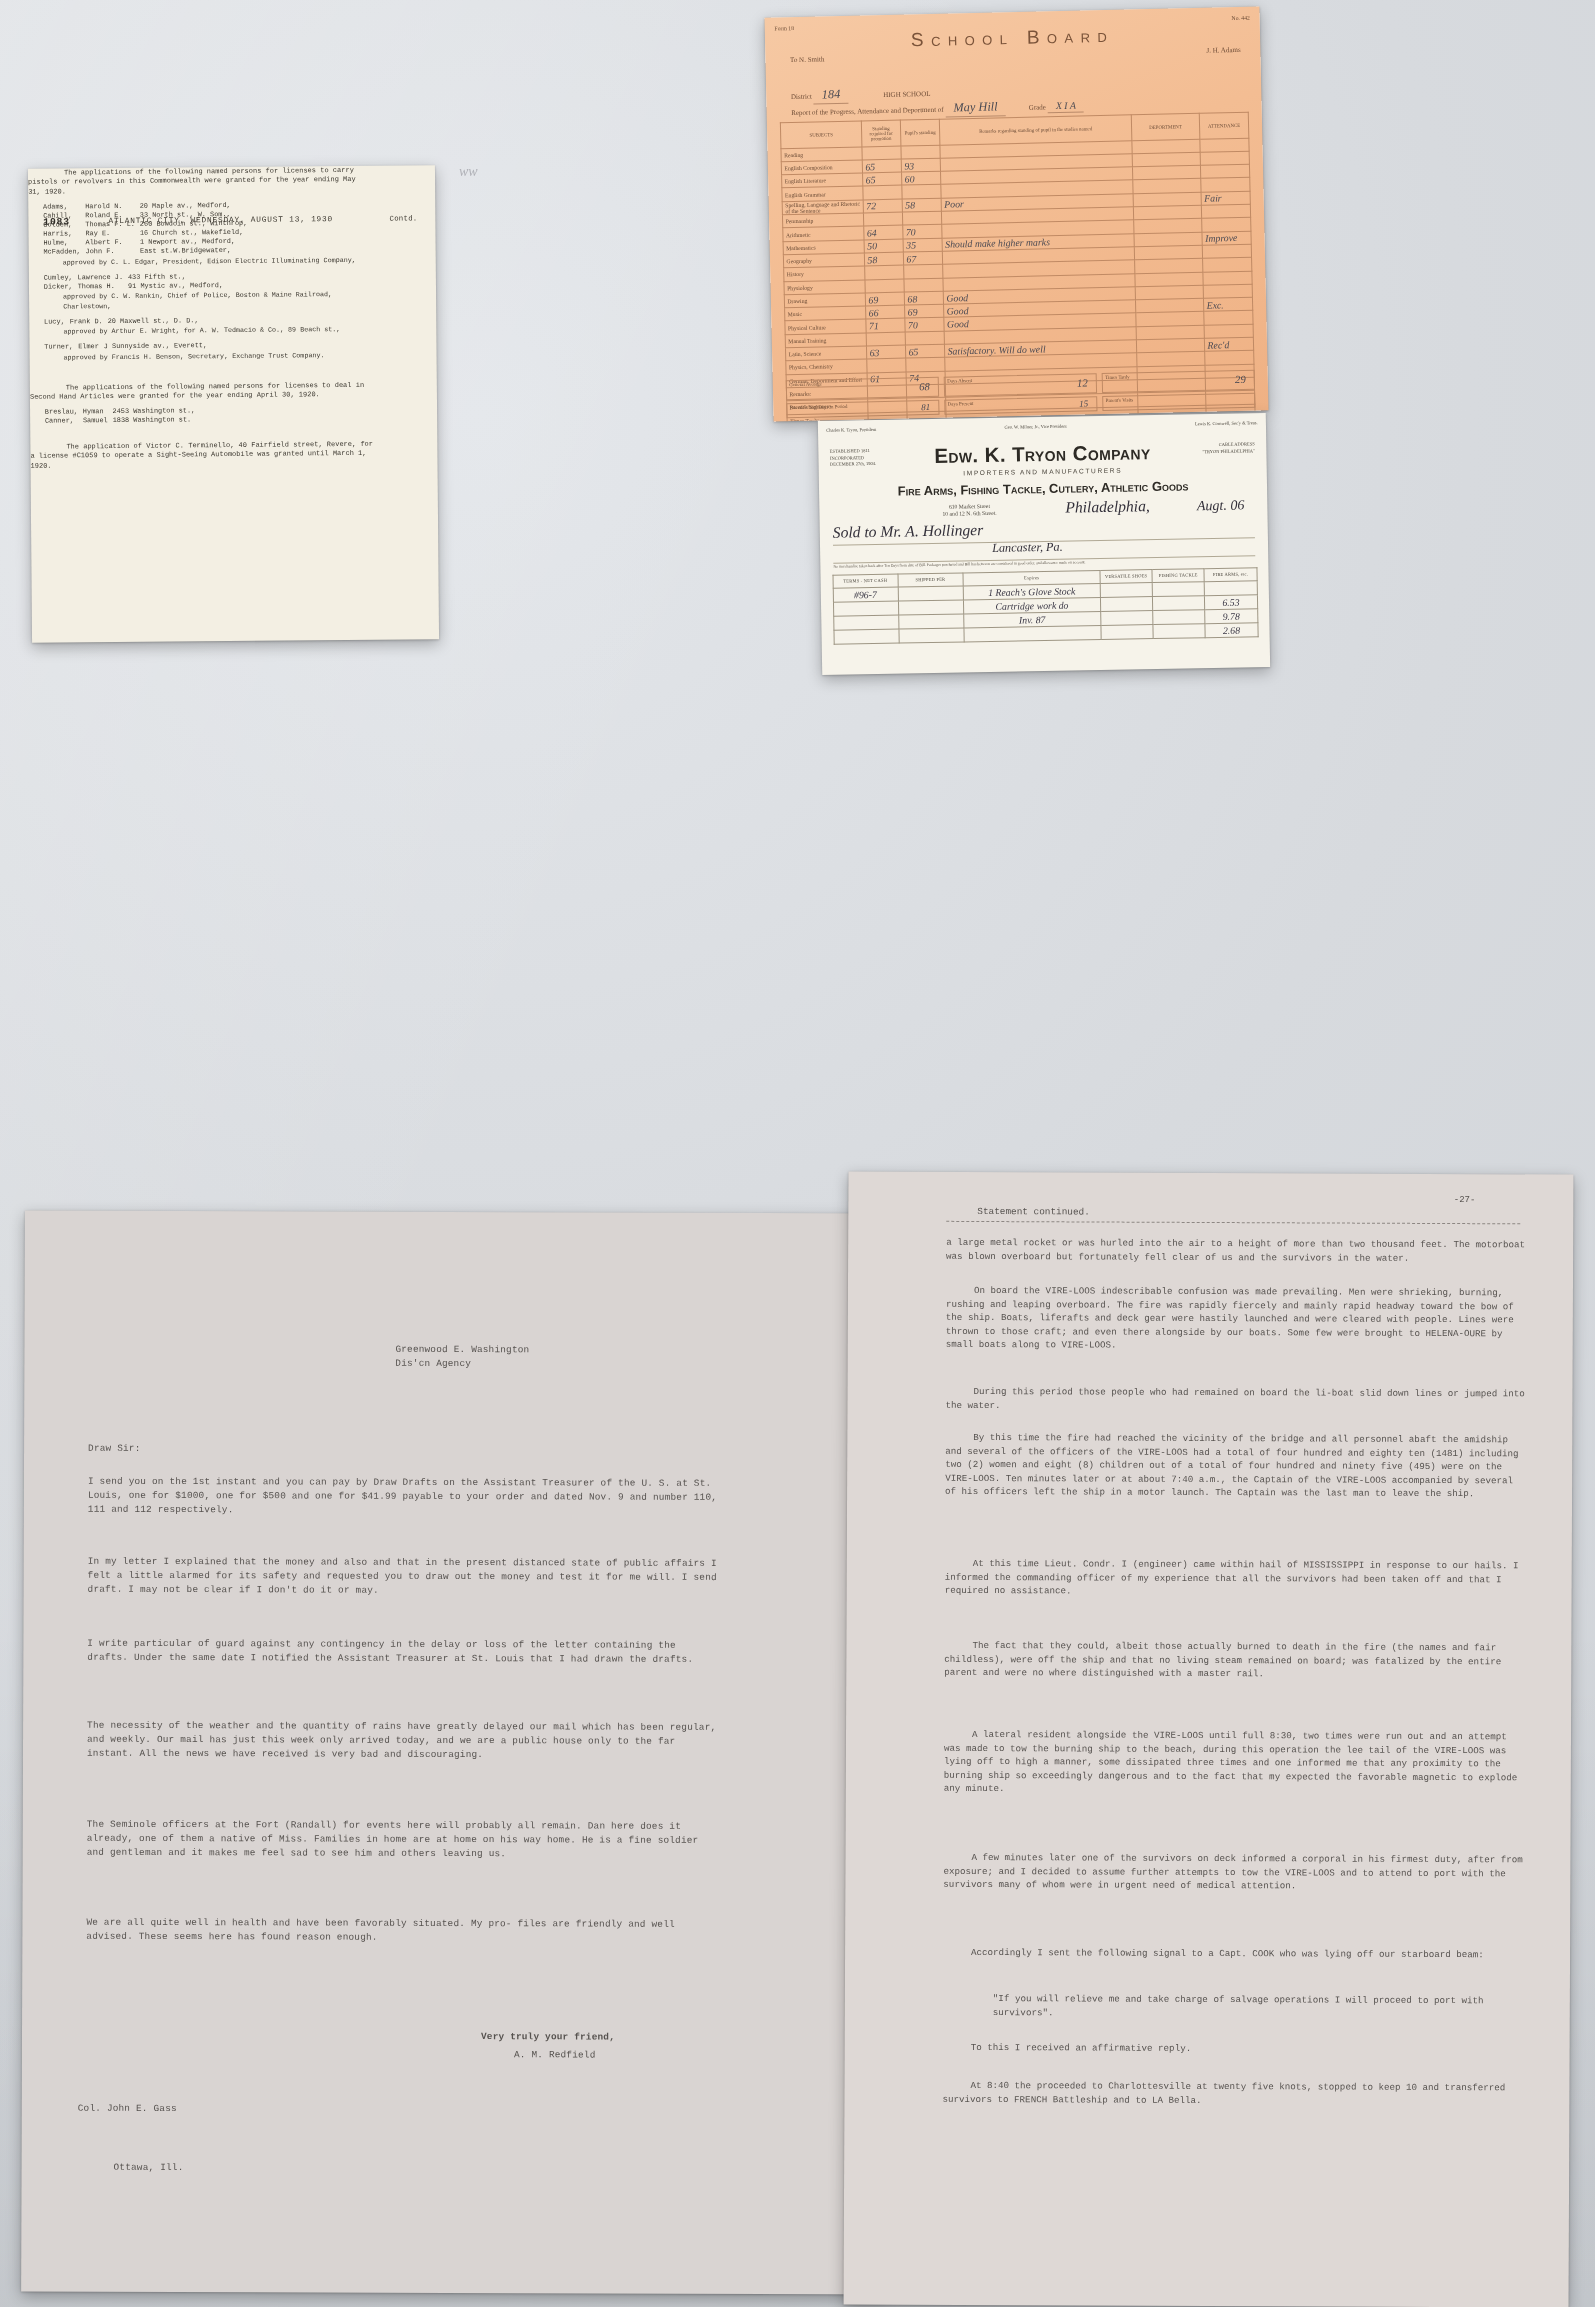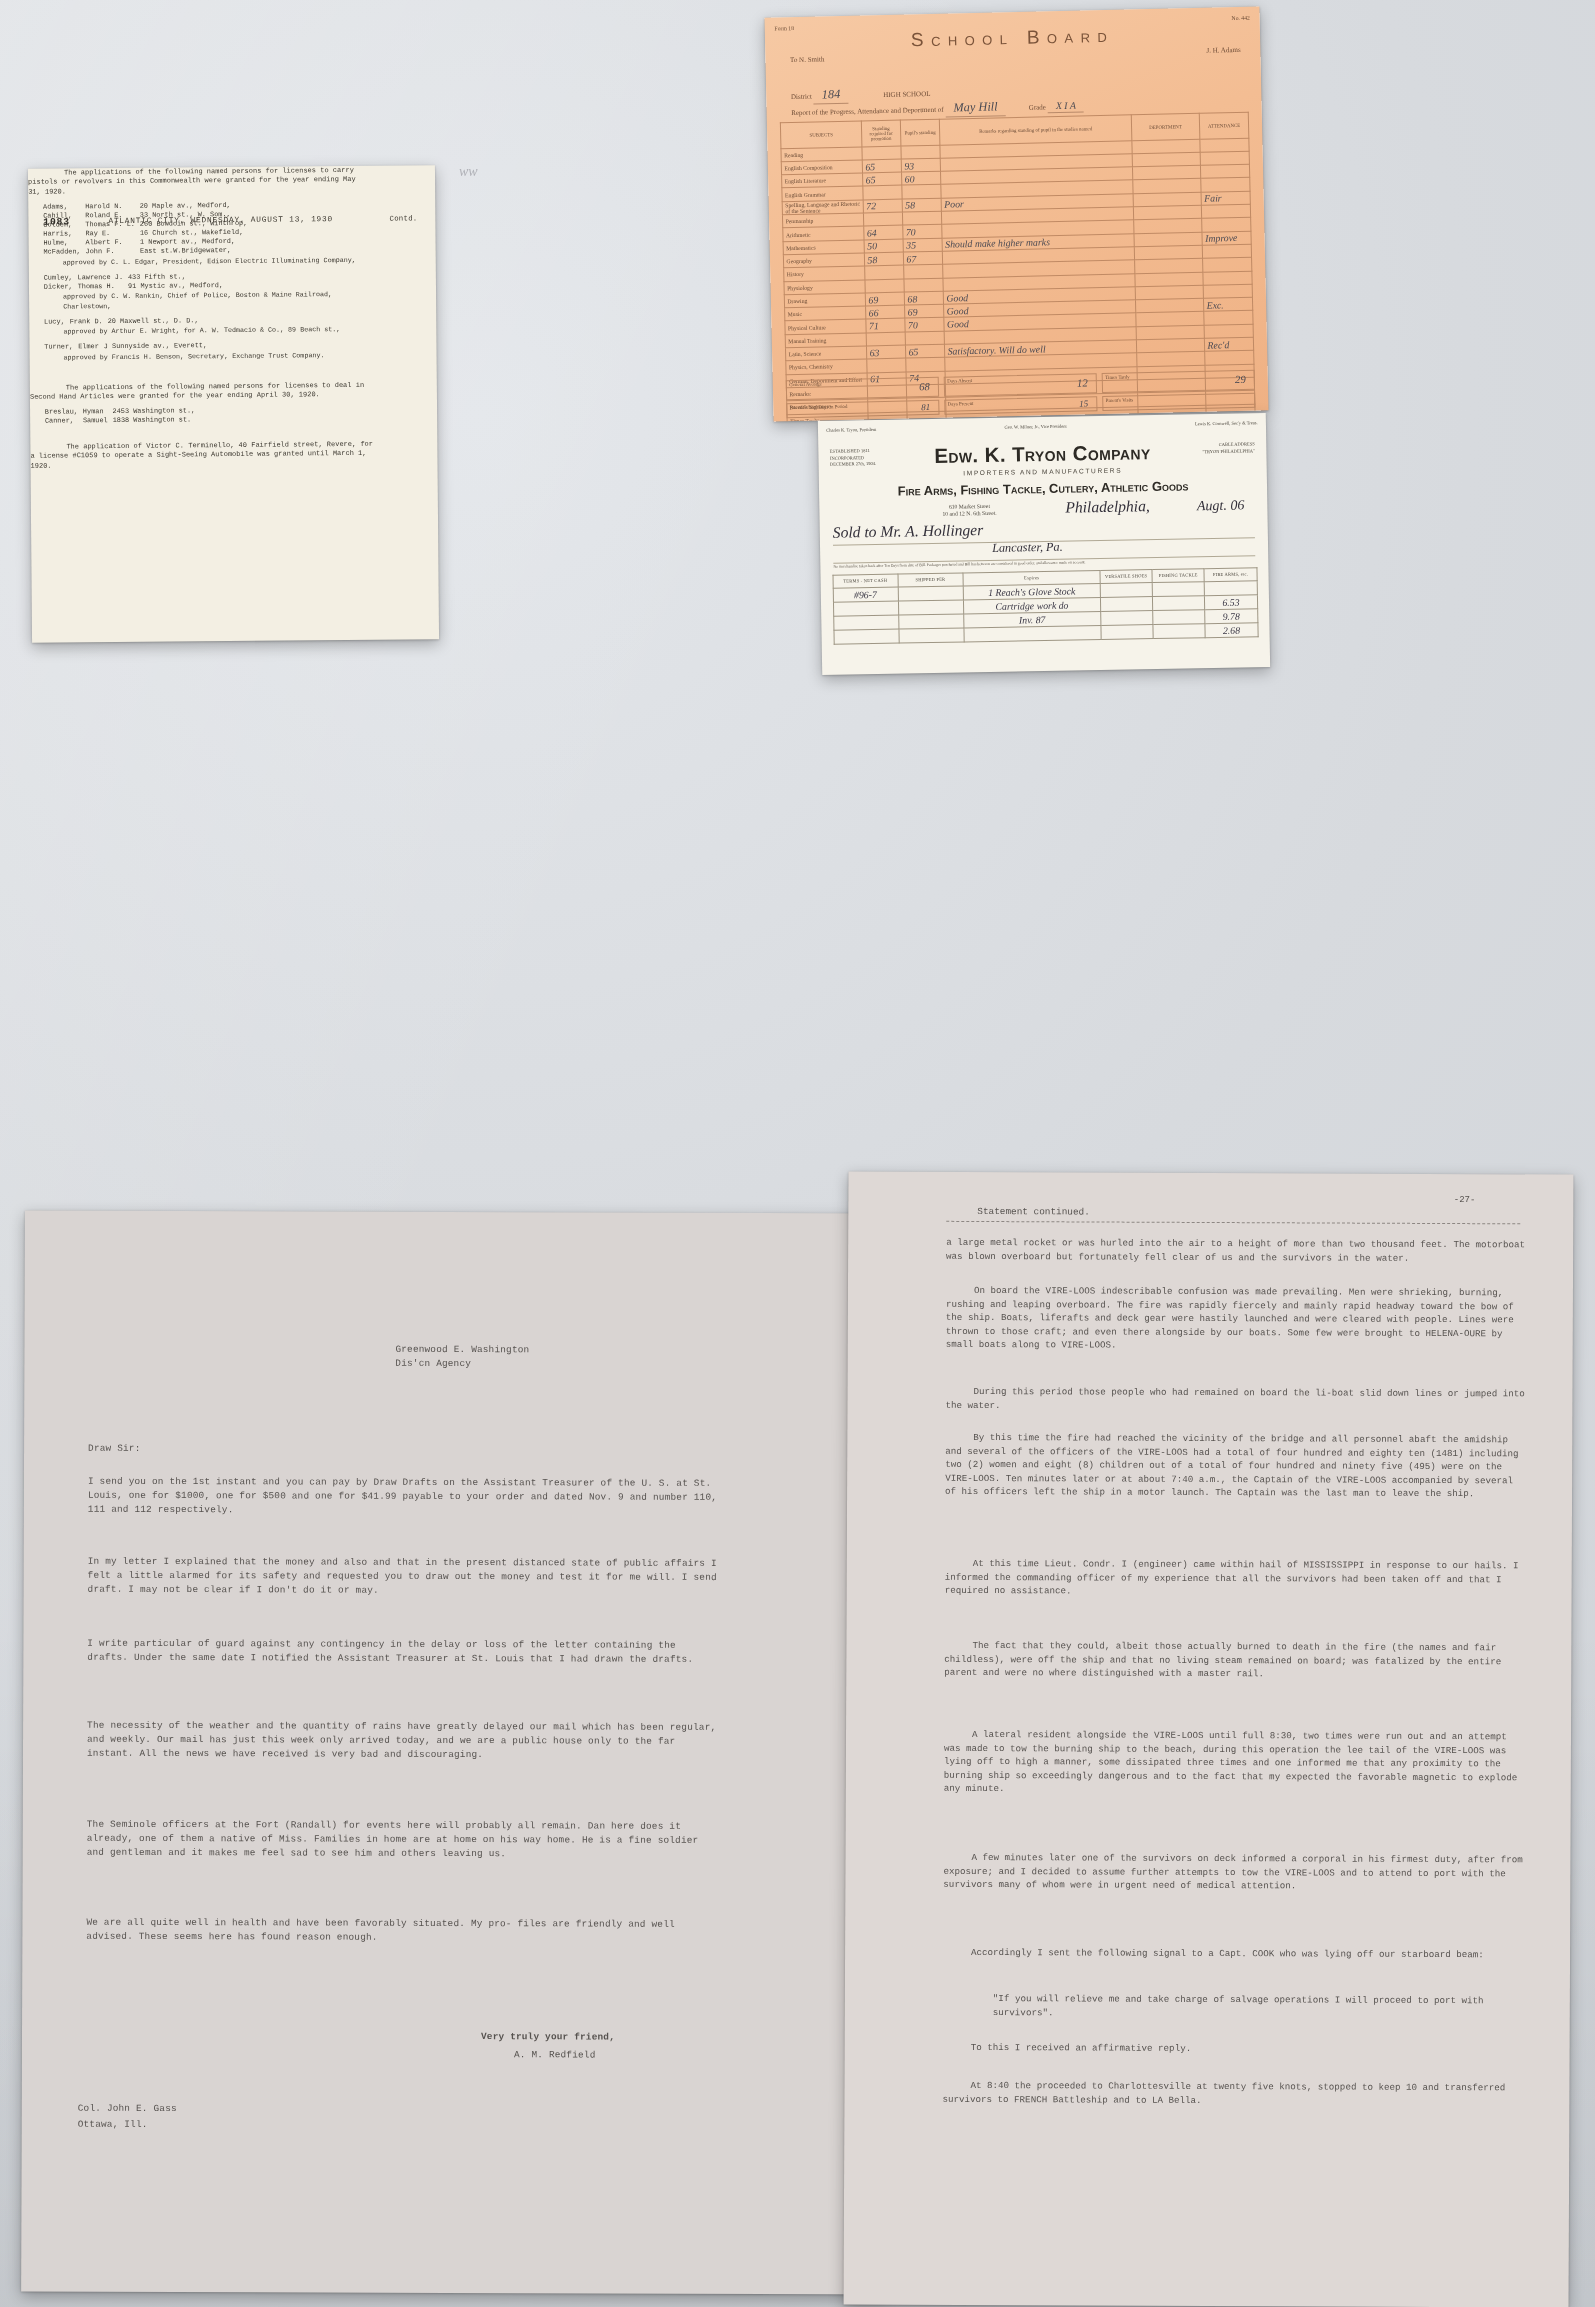--- a/index.html
+++ b/index.html
@@ -768,21 +768,21 @@
   <div class="lt bodyp" style="top:344px;">In my letter I explained that the money and also and that in the present distanced state of public affairs I felt a little alarmed for its safety and requested you to draw out the money and test it for me will.  I send draft.  I may not be clear if I don't do it or may.</div>
   <div class="lt bodyp" style="top:426px;">I write particular of guard against any contingency in the delay or loss of the letter containing the drafts.  Under the same date I notified the Assistant Treasurer at St. Louis that I had drawn the drafts.</div>
   <div class="lt bodyp" style="top:508px;">The necessity of the weather and the quantity of rains have greatly delayed our mail which has been regular, and weekly.  Our mail has just this week only arrived today, and we are a public house only to the far instant.  All the news we have received is very bad and discouraging.</div>
   <div class="lt bodyp" style="top:607px;">The Seminole officers at the Fort (Randall) for events here will probably all remain.  Dan here does it already, one of them a native of Miss. Families in home are at home on his way home.  He is a fine soldier and gentleman and it makes me feel sad to see him and others leaving us.</div>
   <div class="lt bodyp" style="top:705px;">We are all quite well in health and have been favorably situated.  My pro- files are friendly and well advised.  These seems here has found reason enough.</div>
 
   <div class="lt close" style="top:818px;font-weight:bold;">Very truly your friend,</div>
   <div class="lt close" style="top:836px; left:492px;">A. M. Redfield</div>
 
   <div class="lt foot" style="top:891px;">Col. John E. Gass</div>
-  <div class="lt foot" style="top:907px;">Ottawa, Ill.</div>
+  <div class="lt foot" style="top:950px;margin-left:36px;">Ottawa, Ill.</div>
 </div>
 
 <div class="paper" id="doc-statement">
   <div class="pagenum">-27-</div>
   <div class="sttitle">Statement continued.</div>
   <div class="rule"></div>
 
   <div class="sp" style="top:64px;">a large metal rocket or was hurled into the air to a height of more than two thousand feet. The motorboat was blown overboard but fortunately fell clear of us and the survivors in the water.</div>
   <div class="sp ind" style="top:112px;">On board the VIRE-LOOS indescribable confusion was made prevailing. Men were shrieking, burning, rushing and leaping overboard. The fire was rapidly fiercely and mainly rapid headway toward the bow of the ship. Boats, liferafts and deck gear were hastily launched and were cleared with people. Lines were thrown to those craft; and even there alongside by our boats. Some few were brought to HELENA-OURE by small boats along to VIRE-LOOS.</div>
   <div class="sp ind" style="top:213px;">During this period those people who had remained on board the li-boat slid down lines or jumped into the water.</div>

